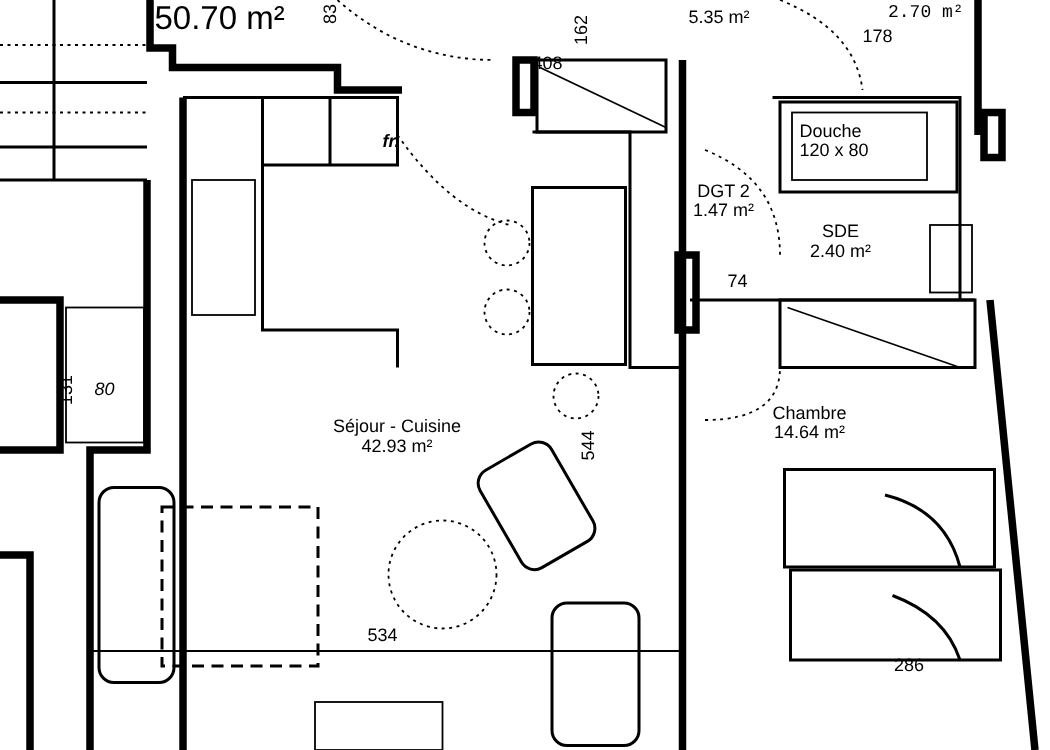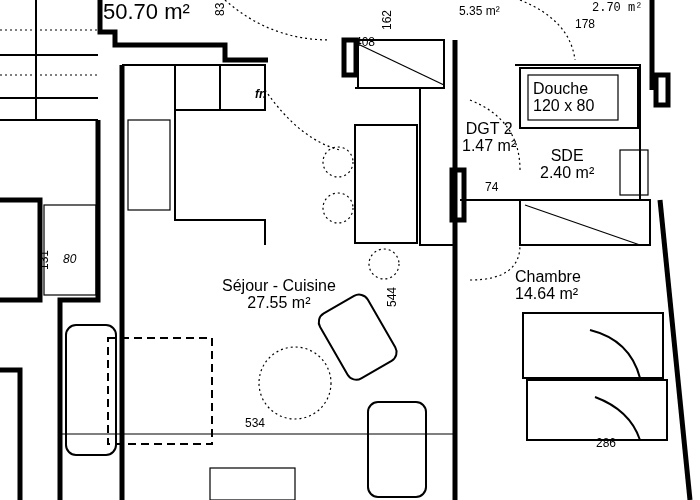--- a/index.html
+++ b/index.html
@@ -4,21 +4,21 @@
 <style>
   html,body{margin:0;padding:0;background:#fff;}
   body{width:700px;height:500px;overflow:hidden;position:relative;font-family:"Liberation Sans",sans-serif;}
   svg{position:absolute;left:0;top:0;}
   .wall{fill:none;stroke:#000;stroke-width:5;}
   .thin{fill:none;stroke:#000;stroke-width:2;}
   .fine{fill:none;stroke:#000;stroke-width:1.2;}
   .dot{fill:none;stroke:#000;stroke-width:1.2;stroke-dasharray:2 3;}
   .dash{fill:none;stroke:#000;stroke-width:2;stroke-dasharray:8 5;}
   .lbl{position:absolute;color:#000;white-space:nowrap;line-height:1.05;}
-  .room{font-size:16px;text-align:center;}
+  .room{font-size:12px;text-align:center;}
   .dim{font-size:12px;}
   .big{font-size:22px;}
   .vert{transform:rotate(-90deg);transform-origin:left top;}
 </style>
 </head>
 <body>
 
 <svg width="700" height="500" viewBox="0 0 700 500">
 
   <g>
@@ -89,24 +89,24 @@
     <line x1="60" y1="434" x2="455" y2="434" class="fine"></line>
     <rect x="210" y="468" width="85" height="32" class="fine"></rect>
     <rect x="44" y="205" width="52" height="90" class="fine"></rect>
   </g>
 </svg>
 
 <div class="lbl big" style="left:103px;top:0px;">50.70 m²</div>
 
 <div class="lbl room" style="left:222px;top:278px;">
   <div>Séjour - Cuisine</div>
-  <div>27.55 m²</div>
+  <div>42.93 m²</div>
 </div>
 
-<div class="lbl room" style="left:515px;top:269px;text-align:left;">
+<div class="lbl room" style="left:515px;top:269px;text-align:center;">
   <div>Chambre</div>
   <div>14.64 m²</div>
 </div>
 
 <div class="lbl room" style="left:462px;top:121px;text-align:center;">
   <div>DGT 2</div>
   <div>1.47 m²</div>
 </div>
 
 <div class="lbl room" style="left:540px;top:148px;">

